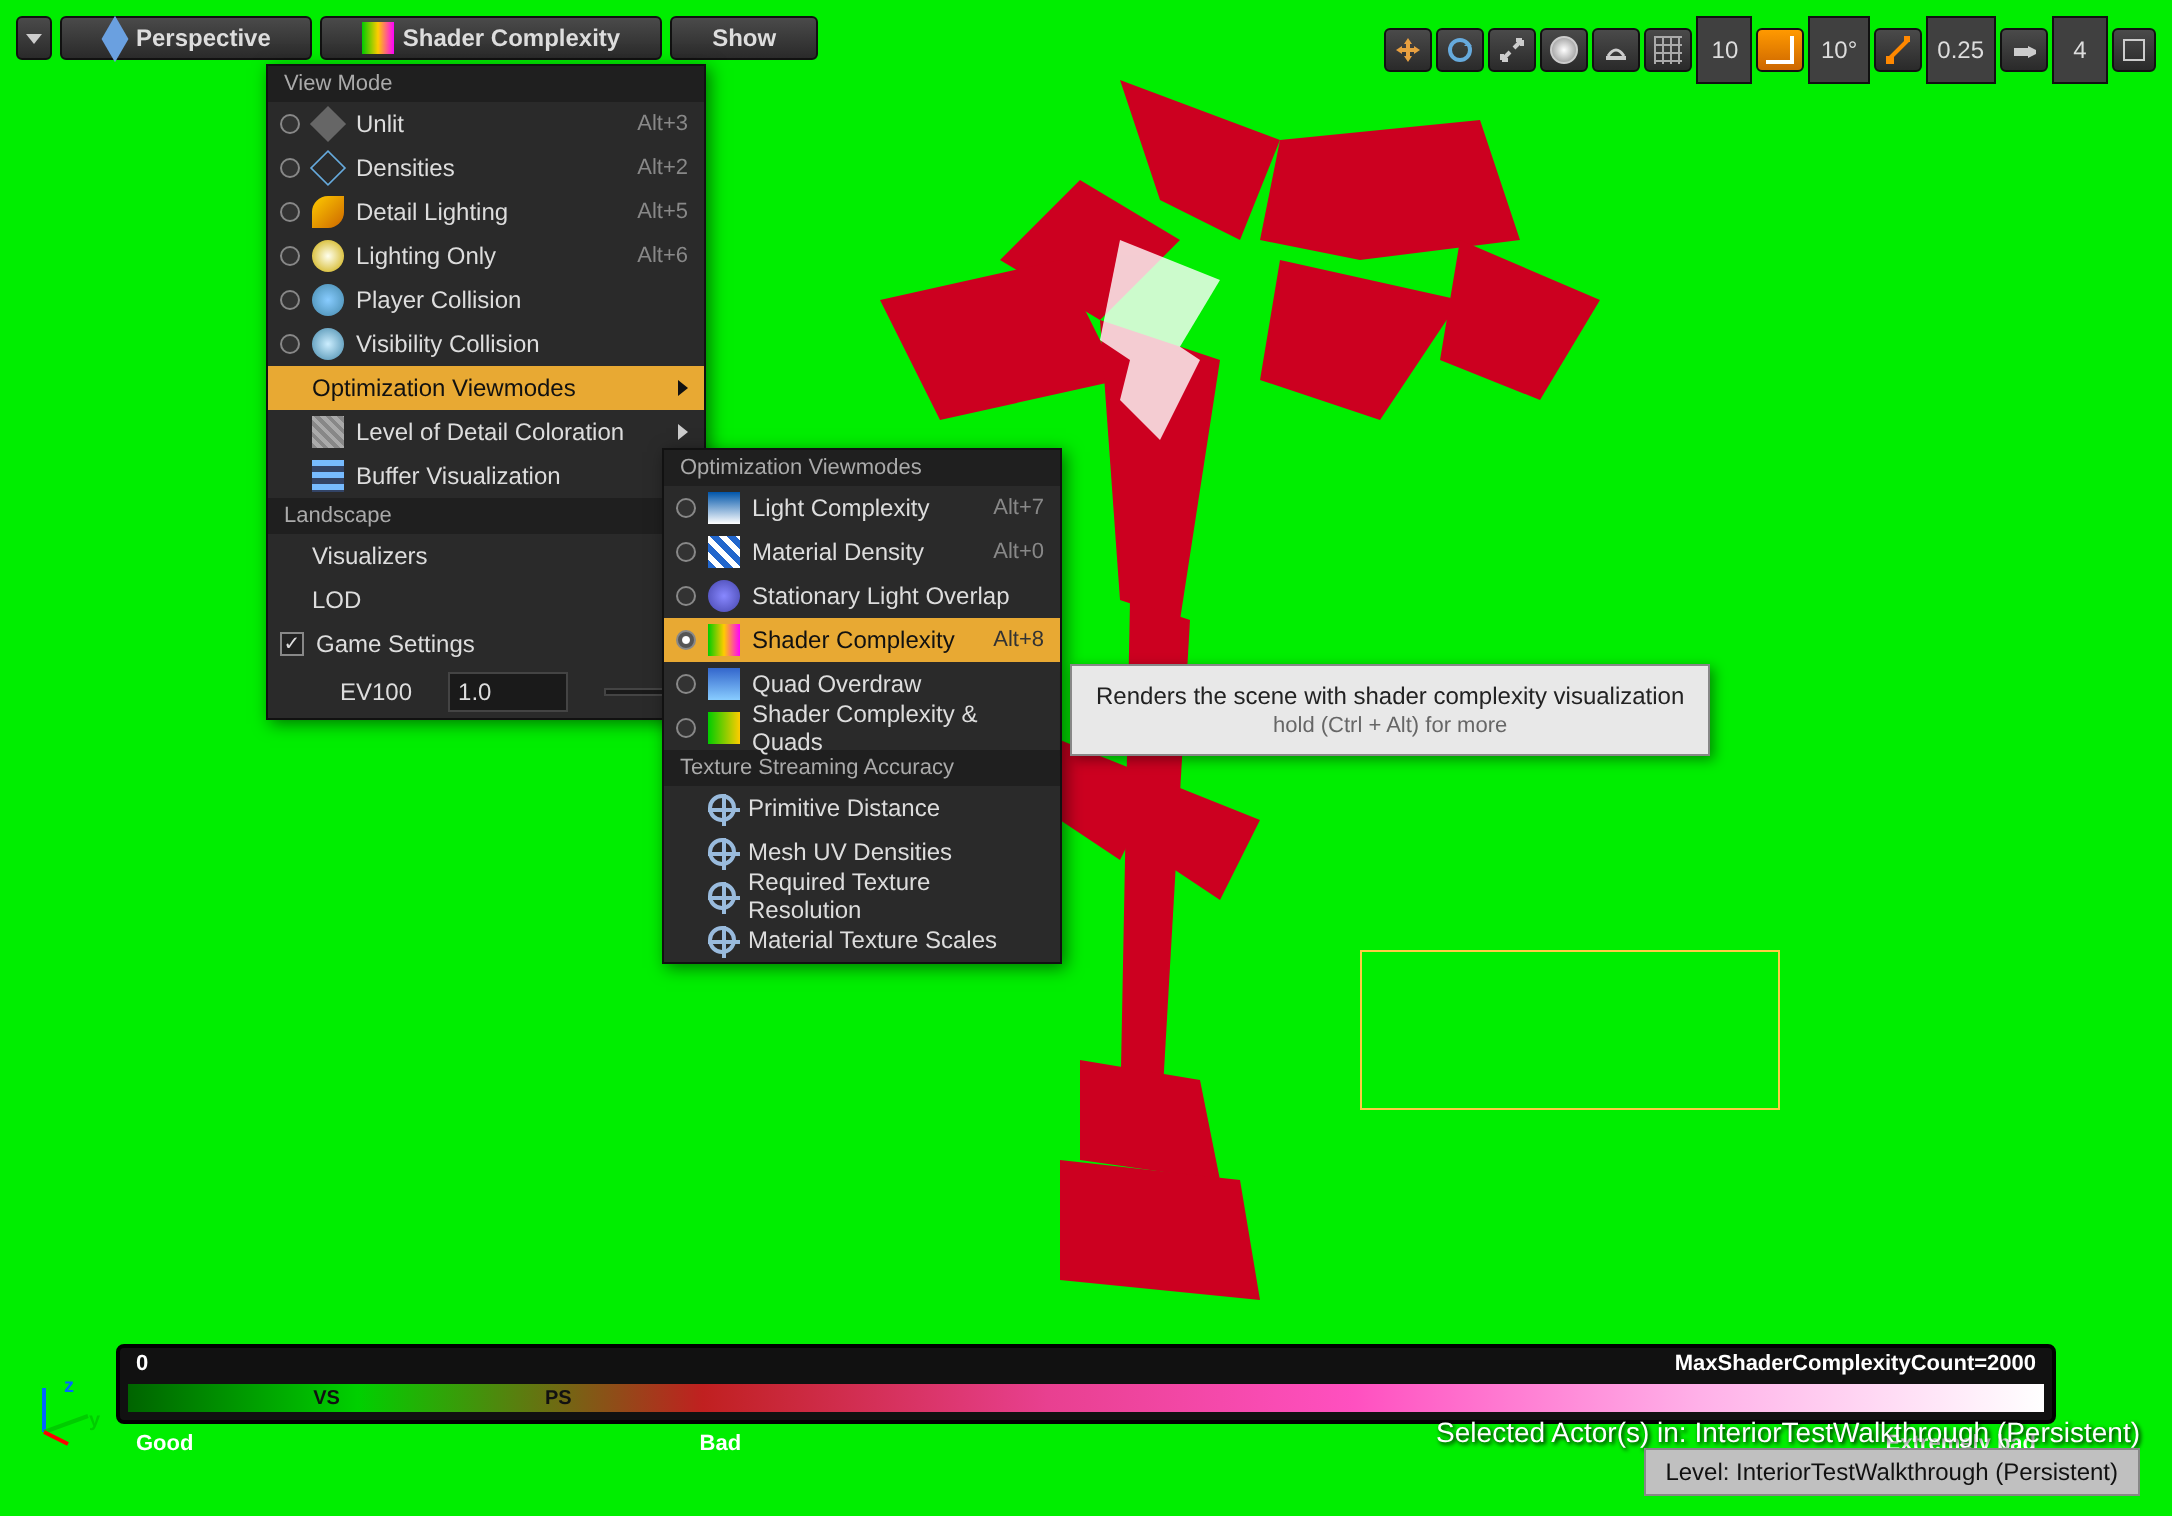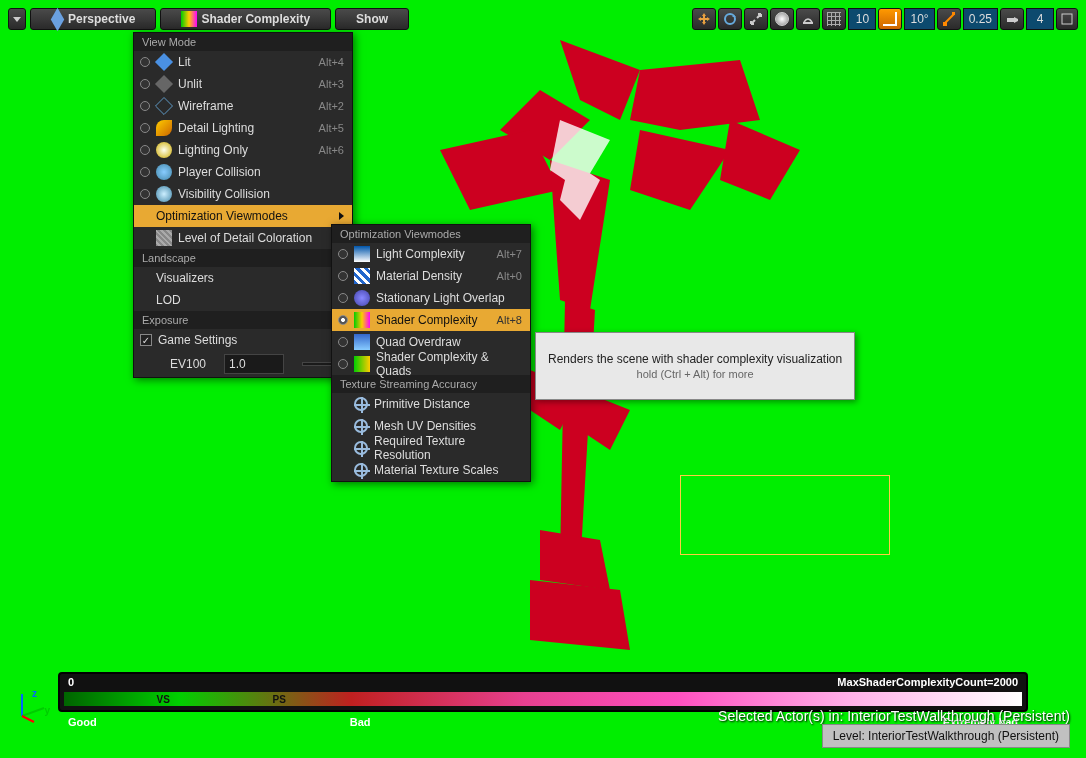--- a/index.html
+++ b/index.html
@@ -11,21 +11,21 @@
 
 .toolbar { position: absolute; top: 8px; left: 8px; display: flex; gap: 4px; align-items: center; }
 .toolbar-right { position: absolute; top: 8px; right: 8px; display: flex; gap: 2px; align-items: center; }
 .btn { background: linear-gradient(#4a4a4a,#2a2a2a); border: 1px solid #111; border-radius: 3px; padding: 3px 20px; color: #ddd; cursor: pointer; display: flex; align-items: center; gap: 4px; font-weight: bold; height: 22px; }
 .btn.small { padding: 2px 4px; }
 .btn .tri { width: 0; height: 0; border-left: 4px solid transparent; border-right: 4px solid transparent; border-top: 5px solid #ccc; }
 .icon-cube { width: 13px; height: 13px; background:#6aa0e0; transform: rotate(45deg) skew(15deg,15deg); }
 .icon-globe { width:14px; height:14px; border:1px solid #ccc; border-radius:50%; background:radial-gradient(#fff,#888); }
 .icon-grid { width:14px; height:14px; background:repeating-linear-gradient(#aaa 0 1px,transparent 1px 4px),repeating-linear-gradient(90deg,#aaa 0 1px,transparent 1px 4px); }
 .icon-angle { width:14px; height:14px; border-right:2px solid #f90; border-bottom:2px solid #f90; }
-.val-box { background:#0c4a6e; border:1px solid #111; color:#ddd; padding:2px 5px; min-width:28px; text-align:center; height:22px; display:flex; align-items:center; justify-content:center; }
+.val-box { background:#404040; border:1px solid #111; color:#ddd; padding:2px 5px; min-width:28px; text-align:center; height:34px; display:flex; align-items:center; justify-content:center; }
 
 .menu { position: absolute; background: #2a2a2a; border: 1px solid #111; box-shadow: 2px 2px 8px rgba(0,0,0,.5); color: #ddd; }
 .menu-section { background:#1f1f1f; color:#aaa; padding: 3px 8px; font-size:11px; }
 .menu-item { display:flex; align-items:center; padding:3px 8px 3px 6px; gap:6px; cursor:pointer; height:22px; }
 .menu-item.hl { background:#e8a933; color:#111; }
 .radio { width:10px; height:10px; border-radius:50%; border:1px solid #888; background:#333; flex-shrink:0; }
 .radio.on { background:radial-gradient(#fff 30%,#555 40%); }
 .ico { width:16px; height:16px; flex-shrink:0; }
 .ico-lit { background:#4a90e2; transform:rotate(45deg) scale(.8); }
 .ico-unlit { background:#666; transform:rotate(45deg) scale(.8); }
@@ -52,21 +52,21 @@
 .arrow { width:0; height:0; border-top:4px solid transparent; border-bottom:4px solid transparent; border-left:5px solid #ccc; margin-left:auto; }
 .menu-item.hl .sc { color:#333; }
 .menu-item.hl .arrow { border-left-color:#111; }
 
 .check { width:12px; height:12px; border:1px solid #888; background:#222; display:flex; align-items:center; justify-content:center; }
 .check.on::after { content:"✓"; color:#ddd; font-size:10px; }
 .ev-row { display:flex; align-items:center; gap:18px; padding:3px 8px; }
 .ev-input { background:#1a1a1a; border:1px solid #444; color:#ddd; width:60px; padding:2px 4px; }
 .ev-slider { flex:1; height:4px; background:#1a1a1a; border:1px solid #444; position:relative; }
 
-.tooltip { position:absolute; background:#e8e8e8; border:1px solid #888; padding:19px 12px; color:#222; text-align:center; box-shadow:2px 2px 6px rgba(0,0,0,.4); }
+.tooltip { position:absolute; background:#e8e8e8; border:1px solid #888; padding:8px 12px; color:#222; text-align:center; box-shadow:2px 2px 6px rgba(0,0,0,.4); }
 .tooltip .sub { color:#666; font-size:11px; margin-top:2px; }
 
 .gradient-bar { position:absolute; left:58px; right:58px; bottom:46px; height:40px; border:2px solid #000; border-radius:4px; background:#111; }
 .gradient-bar .g { position:absolute; left:4px; right:4px; top:18px; bottom:4px; background:linear-gradient(90deg,#006400 0%,#00d000 12%,#c02020 30%,#e84090 48%,#ff50c0 64%,#ffb0e8 82%,#ffffff 100%); }
 .gradient-bar .label { position:absolute; color:#fff; font-size:11px; font-weight:bold; }
 .gradient-bar .tick { position:absolute; top:20px; color:#111; font-size:10px; font-weight:bold; }
 
 .status-line { position:absolute; right:16px; bottom:34px; color:#fff; font-size:14px; text-shadow:1px 1px 2px #000; }
 .level-label { position:absolute; right:16px; bottom:10px; background:#c0c0c0; border:1px solid #888; padding:4px 10px; color:#111; }
 
@@ -172,34 +172,28 @@
       <svg width="12" height="12">
         <rect x="1" y="1" width="10" height="10" fill="none" stroke="#ccc"></rect>
       </svg>
     </div>
 </div>
 
 <div class="menu" style="left:133px; top:32px; width:220px;">
   <div class="menu-section">View Mode</div>
   <div class="menu-item">
       <span class="radio"></span>
-      <span class="ico ico-lit"></span>
-      <span class="lbl">Lit</span>
-      <span class="sc">Alt+4</span>
-    </div>
-  <div class="menu-item">
-      <span class="radio"></span>
       <span class="ico ico-unlit"></span>
       <span class="lbl">Unlit</span>
       <span class="sc">Alt+3</span>
     </div>
   <div class="menu-item">
       <span class="radio"></span>
       <span class="ico ico-wire"></span>
-      <span class="lbl">Wireframe</span>
+      <span class="lbl">Densities</span>
       <span class="sc">Alt+2</span>
     </div>
   <div class="menu-item">
       <span class="radio"></span>
       <span class="ico ico-detail"></span>
       <span class="lbl">Detail Lighting</span>
       <span class="sc">Alt+5</span>
     </div>
   <div class="menu-item">
       <span class="radio"></span>
@@ -221,32 +215,37 @@
       <span style="width:10px"></span>
       <span class="lbl">Optimization Viewmodes</span>
       <span class="arrow"></span>
     </div>
   <div class="menu-item">
       <span style="width:10px"></span>
       <span class="ico ico-lod"></span>
       <span class="lbl">Level of Detail Coloration</span>
       <span class="arrow"></span>
     </div>
+  <div class="menu-item">
+      <span style="width:10px"></span>
+      <span class="ico ico-buf"></span>
+      <span class="lbl">Buffer Visualization</span>
+      <span class="arrow"></span>
+    </div>
   <div class="menu-section">Landscape</div>
   <div class="menu-item">
       <span style="width:10px"></span>
       <span class="lbl">Visualizers</span>
       <span class="arrow"></span>
     </div>
   <div class="menu-item">
       <span style="width:10px"></span>
       <span class="lbl">LOD</span>
       <span class="arrow"></span>
     </div>
-  <div class="menu-section">Exposure</div>
   <div class="menu-item">
       <span class="check on"></span>
       <span class="lbl">Game Settings</span>
     </div>
   <div class="ev-row">
     <span style="width:10px"></span>
     <span>EV100</span>
     <input class="ev-input" value="1.0" style="">
     <div class="ev-slider"></div>
   </div>

